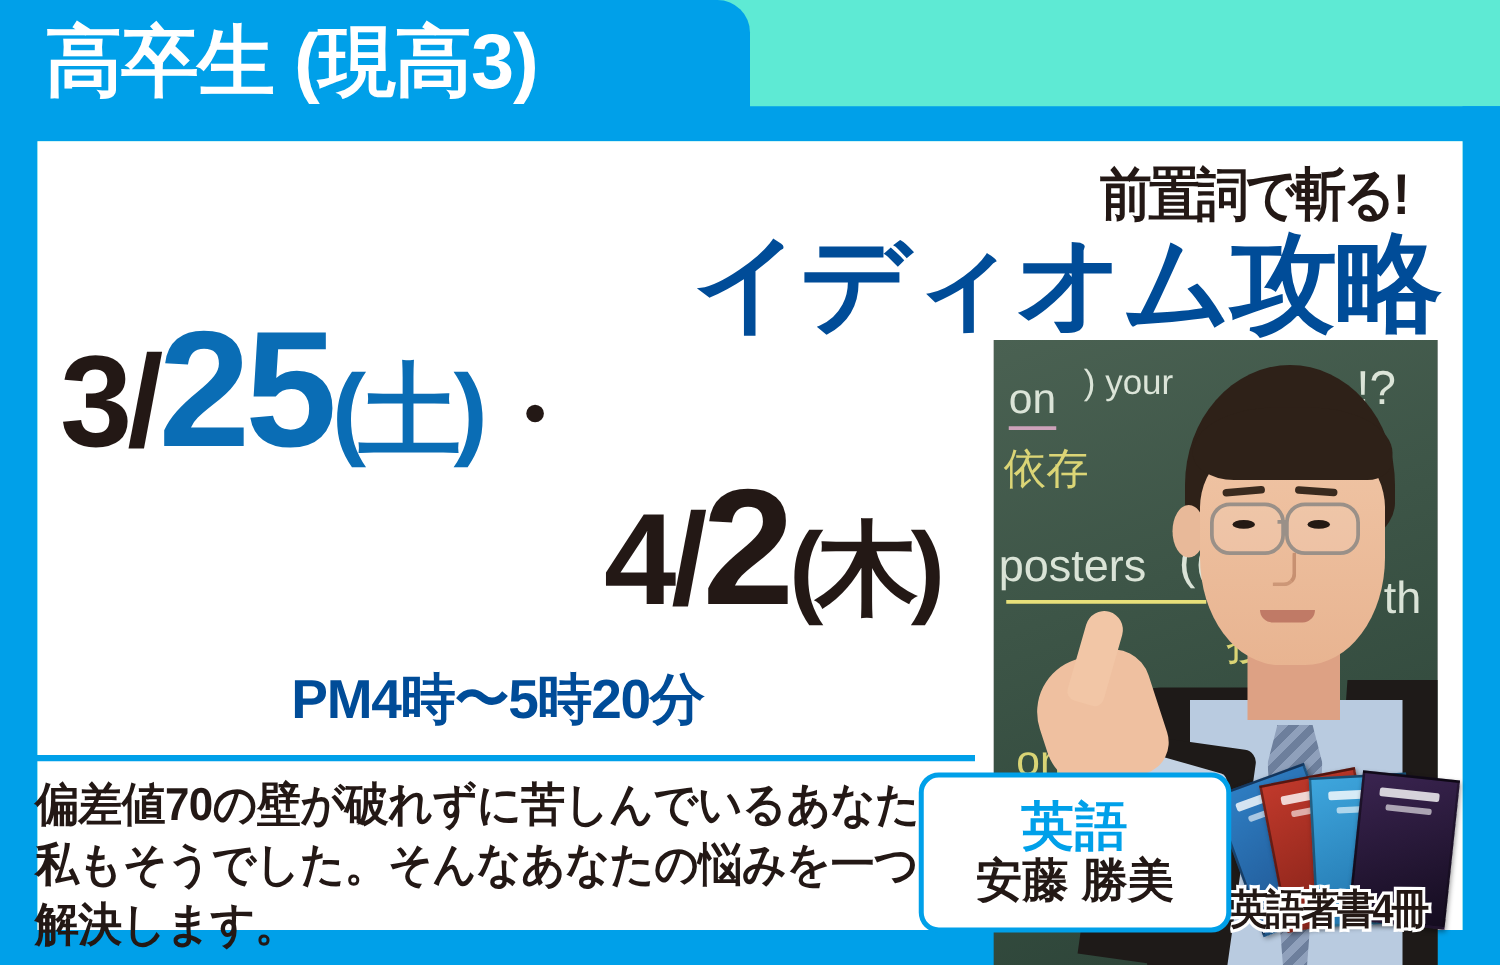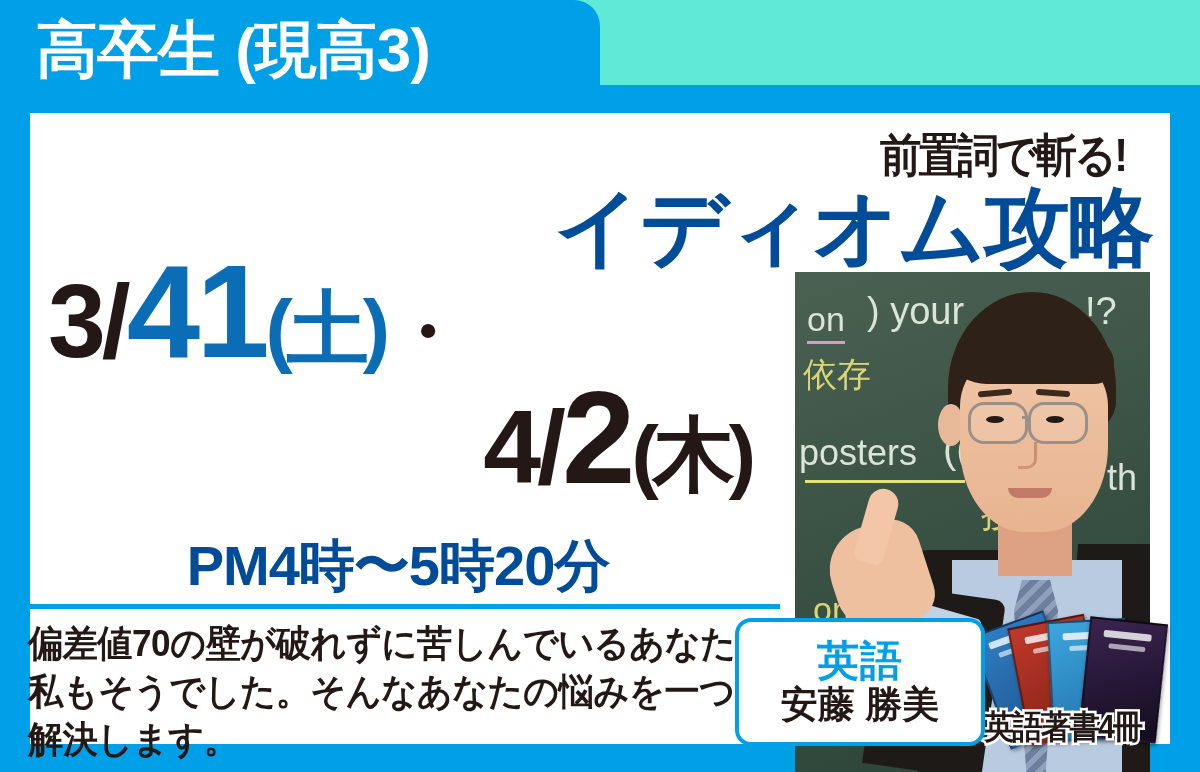--- a/index.html
+++ b/index.html
@@ -171,21 +171,21 @@
   }
 
   
   .time-text {
     position: absolute;
     left: 48px;
     top: 538px;
     width: 700px;
     text-align: center;
     color: var(--navy);
-    font-size: 56px;
+    font-size: 44px;
     font-weight: bold;
     letter-spacing: -1px;
     line-height: 1;
     z-index: 4;
     white-space: nowrap;
   }
 
   
   .divider {
     position: absolute;
@@ -243,21 +243,21 @@
     font-weight: 300;
     text-align: right;
   }
   .chalk-y { color: #e8e07a; }
   .chalk-on {
     left: 12px; top: 28px;
     font-size: 34px;
     border-bottom: 3px solid #d9a8c4;
     padding-bottom: 2px;
   }
-  .chalk-your { left: 72px; top: 18px; font-size: 38px; }
+  .chalk-your { left: 72px; top: 18px; font-size: 28px; }
   .chalk-iz { left: 8px; top: 80px; font-size: 34px; }
   .chalk-q { left: 290px; top: 18px; font-size: 38px; }
   .chalk-posters {
     left: 4px; top: 160px;
     font-size: 36px;
   }
   .chalk-ul {
     position: absolute;
     left: 10px; top: 208px;
     width: 160px; height: 3px;
@@ -534,21 +534,21 @@
   </div>
 
   <div class="title-row">
     <div class="title-sub">前置詞で斬る!</div>
     <div class="title-main">イディオム攻略</div>
   </div>
 
   <div class="date-block">
     <div class="date-line date-line-1">
       <span class="d-month">3/</span>
-      <span class="d-day-blue">41</span>
+      <span class="d-day-blue">25</span>
       <span class="d-wd-blue">(土)</span>
       <span class="d-dot">・</span>
     </div>
     <div class="date-line date-line-2">
       <span class="d-month">4/</span>
       <span class="d-day-dark">2</span>
       <span class="d-wd-dark">(木)</span>
     </div>
   </div>
 

